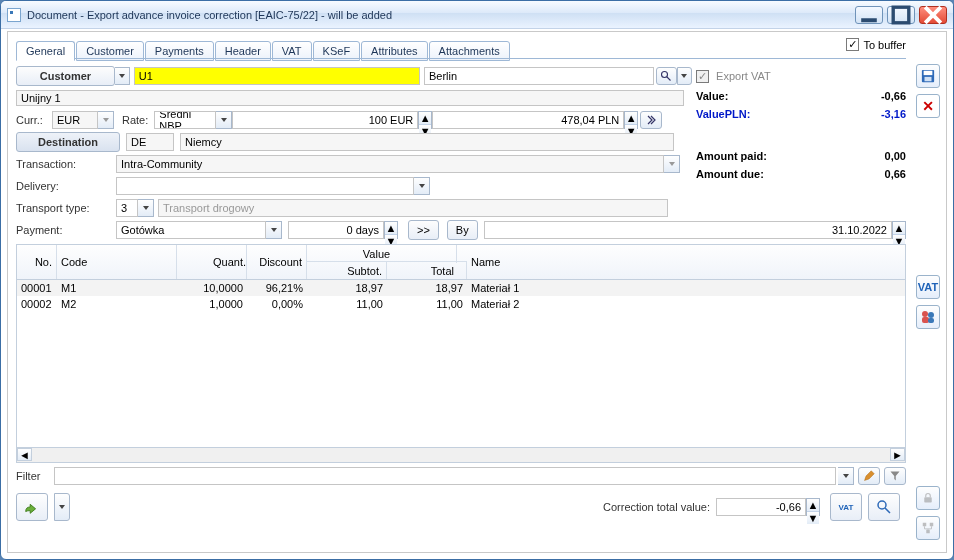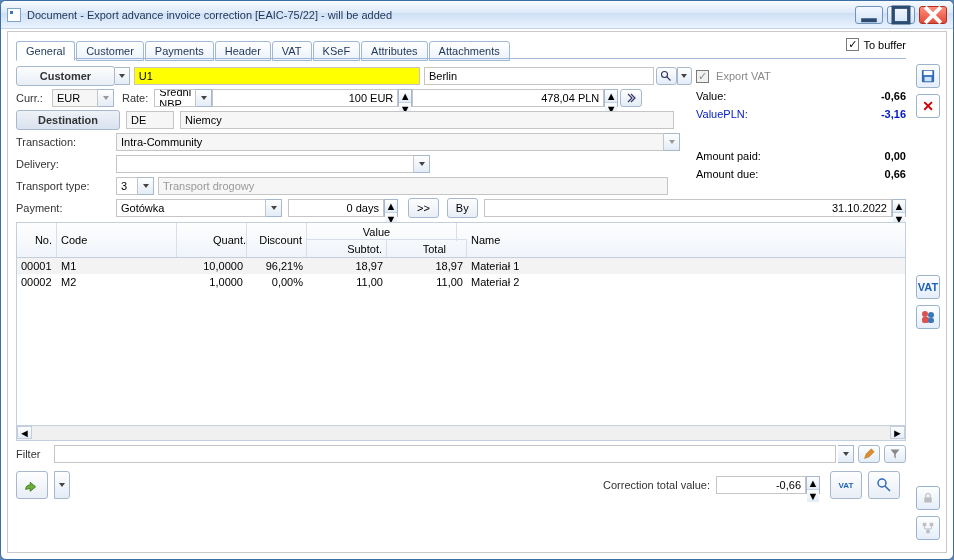--- a/index.html
+++ b/index.html
@@ -41,21 +41,21 @@
   .field.ro { background:#f6f6f6; }
   .label { color:#333; }
   .dd { width:16px; height:18px; border:1px solid #a8b8cc; border-left:none; background:linear-gradient(#fefefe,#e3ecf7); display:flex; align-items:center; justify-content:center; cursor:pointer; }
   .dd svg, .spin svg { width:8px; height:8px; }
   .spin { width:14px; height:18px; border:1px solid #a8b8cc; display:flex; flex-direction:column; cursor:pointer; }
   .spin div { flex:1; display:flex; align-items:center; justify-content:center; background:linear-gradient(#fefefe,#e3ecf7); }
   .spin div:first-child { border-bottom:1px solid #c3d3e8; }
   .iconbtn { width:22px; height:18px; border:1px solid #a8b8cc; background:linear-gradient(#fefefe,#e3ecf7); display:flex; align-items:center; justify-content:center; cursor:pointer; border-radius:3px; }
   .summary { position:absolute; right:0; top:0; width:210px; }
   .summary .srow { display:flex; justify-content:space-between; margin-bottom:2px; height:16px; align-items:center; }
-  .summary .slabel { font-weight:normal; }
+  .summary .slabel { font-weight:bold; }
   .summary .sval { text-align:right; font-weight:bold; }
   .summary .neg { color:#0018c8;text-align:center; }
   .leftcol { width:676px; }
   .linesHeader { margin-top:4px; border:1px solid #c3cfdd; background:linear-gradient(#fefefe,#f0f4fa); height:36px; position:relative; }
   .lh-cell { position:absolute; top:0; bottom:0; display:flex; align-items:center; justify-content:center; border-right:1px solid #d6dfea; }
   .lh-sub { position:absolute; bottom:0; height:18px; display:flex; align-items:center; justify-content:center; border-top:1px solid #d6dfea; border-right:1px solid #d6dfea; }
   .linesBody { border:1px solid #c3cfdd; border-top:none; height:168px; overflow:hidden; background:#fff; position:relative; }
   .line-row { height:16px; display:flex; align-items:center; }
   .line-row.alt { background:#f3f3f3; }
   .cell { padding:0 4px; }
@@ -173,31 +173,34 @@
                 <circle cx="6" cy="6" r="4" fill="none" stroke="#336" stroke-width="1.5"></circle>
                 <line x1="9" y1="9" x2="14" y2="14" stroke="#336" stroke-width="1.5"></line>
               </svg>
           </div>
           <div class="dd" style="border-left:1px solid #a8b8cc; border-radius:0 3px 3px 0;">
               <svg viewBox="0 0 8 8">
                 <path d="M1 2 L4 6 L7 2 Z" fill="#444"></path>
               </svg>
             </div>
         </div>
+        <div class="row">
+          <div class="field ro" style="width:668px;height:16px">Unijny 1</div>
+        </div>
 
         <div class="row">
           <span class="label" style="width:36px">Curr.:</span>
           <div class="field ro" style="width:46px">EUR</div>
           <div class="dd">
               <svg viewBox="0 0 8 8">
                 <path d="M1 2 L4 6 L7 2 Z" fill="#999"></path>
               </svg>
             </div>
           <span class="label" style="margin:0 6px 0 8px">Rate:</span>
-          <div class="field" style="width:42px">Średni NBP</div>
+          <div class="field" style="width:62px">Średni NBP</div>
           <div class="dd">
               <svg viewBox="0 0 8 8">
                 <path d="M1 2 L4 6 L7 2 Z" fill="#444"></path>
               </svg>
             </div>
           <div class="field r" style="width:186px; justify-content:flex-end">100 EUR</div>
           <div class="spin">
               <div>▲</div>
               <div>▼</div>
             </div>
@@ -305,21 +308,21 @@
           </div>
       </div>
 
       <div class="linesHeader" style="width:100%">
         <div class="lh-cell" style="left:0;width:40px;justify-content:flex-end;padding-right:4px">No.</div>
         <div class="lh-cell" style="left:40px;width:120px;justify-content:flex-start;padding-left:4px">Code</div>
         <div class="lh-cell" style="left:160px;width:70px;justify-content:flex-end;">Quant.</div>
         <div class="lh-cell" style="left:230px;width:60px;justify-content:flex-end;padding-right:4px">Discount</div>
         <div class="lh-cell" style="left:280px;width:160px;height:18px">Value</div>
         <div class="lh-sub" style="left:290px;width:80px;justify-content:flex-end;padding-right:4px">Subtot.</div>
-        <div class="lh-sub" style="left:370px;width:80px;justify-content:flex-end;padding-right:20px">Total</div>
+        <div class="lh-sub" style="left:370px;width:80px;justify-content:flex-end;padding-right:12px">Total</div>
         <div class="lh-cell" style="left:450px;right:0;border-right:none;justify-content:flex-start;padding-left:4px">Name</div>
       </div>
 
       <div class="linesBody" id="linesBody">
           <div class="line-row alt">
             <div class="cell" style="width:40px">00001</div>
             <div class="cell" style="width:120px">M1</div>
             <div class="cell r" style="width:70px">10,0000</div>
             <div class="cell r" style="width:60px">96,21%</div>
             <div class="cell r" style="width:80px">18,97</div>

